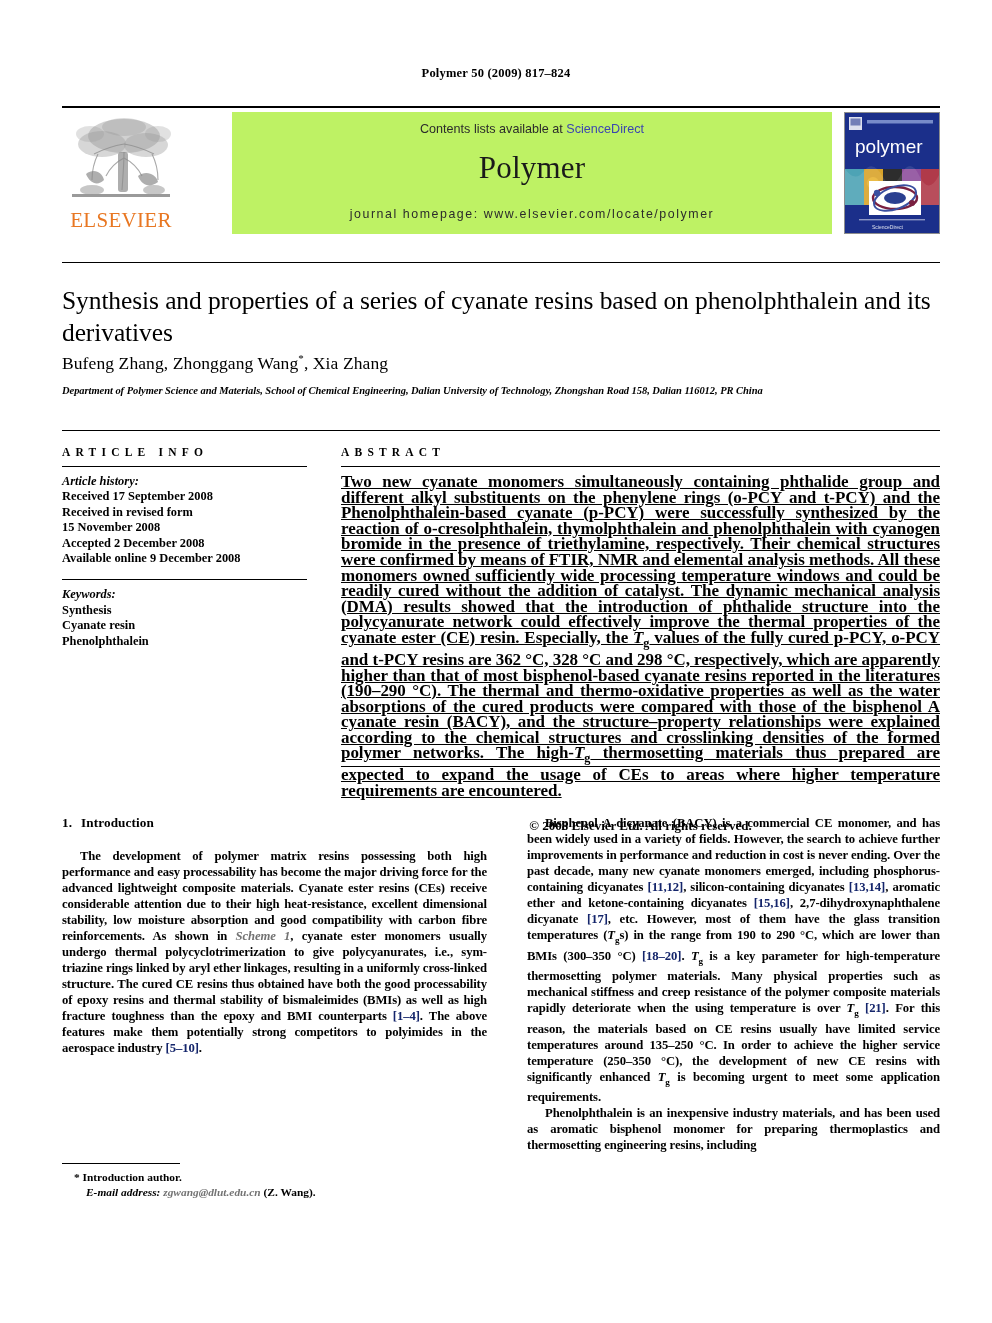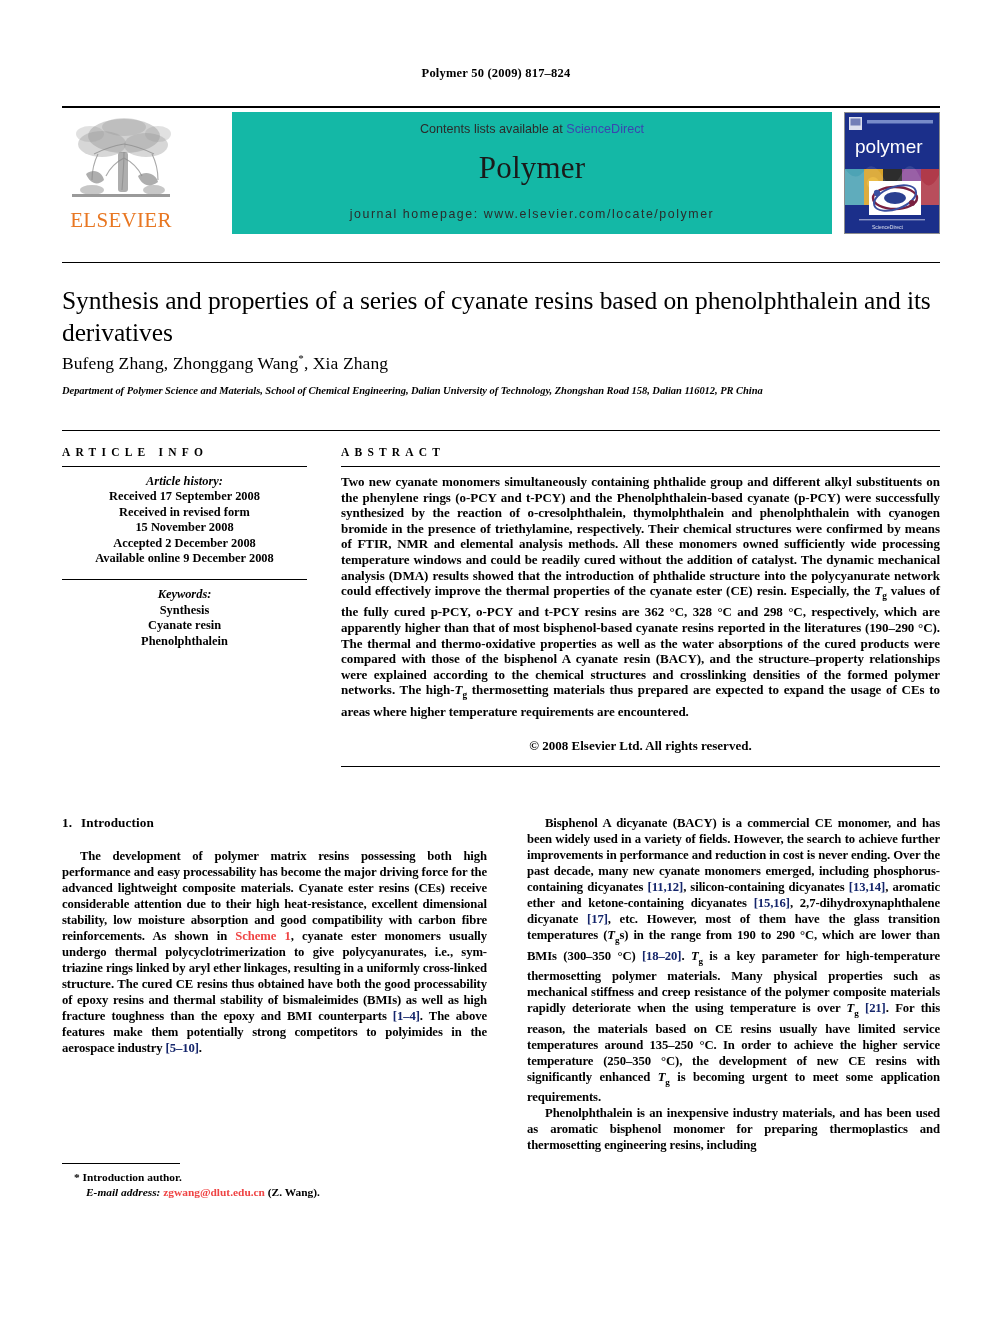--- a/index.html
+++ b/index.html
@@ -66,21 +66,21 @@
     font-family: "Liberation Serif", serif;
     font-size: 21px;
     letter-spacing: 0.3px;
     line-height: 24px;
   }
   .contents-band {
     position: absolute;
     left: 170px; top: 0;
     width: 600px;
     height: 122px;
-    background: #14b8a6;
+    background: #bef264;
   }
   .contents-line {
     position: absolute;
     left: 0; top: 10px;
     width: 600px;
     text-align: center;
     font-family: "Liberation Sans", sans-serif;
     font-size: 12.6px;
     color: #2b2b2b;
   }
@@ -175,35 +175,35 @@
     margin-bottom: 8px;
   }
   .hr-thin {
     border-top: 1.1px solid #000;
     margin: 5px 0 7px 0;
   }
   .hist-block, .kw-block {
     font-size: 12.4px;
     line-height: 15.4px;
     font-weight: bold;
-    text-align: center;
   }
   .hist-block .lead, .kw-block .lead {
     font-style: italic;
   }
   .kw-sep {
     border-top: 1.1px solid #000;
     margin: 13px 0 7px 0;
   }
   .abstract-body {
-    font-size: 13px;
+    font-size: 17px;
     line-height: 15.6px;
     text-align: justify;
     font-weight: bold;
     letter-spacing: -0.05px;
+    text-decoration: underline;
   }
   .copyright {
     margin-top: 19px;
     text-align: center;
     font-size: 13px;
     font-weight: bold;
   }
   .abstract-rule-bottom {
     position: absolute;
     left: 341px; top: 766px;
@@ -225,21 +225,21 @@
   .body-right { left: 527px; width: 413px; }
   .sec-head {
     font-size: 13.2px;
     font-weight: bold;
     margin: 0 0 17px 0;
     letter-spacing: .1px;
   }
   .sec-head .num { margin-right: 9px; }
   p.para { margin: 0; text-indent: 18px; }
   .ref { color: #14256b; }
-  .lnk { color: #ef4444; }
+  .lnk { color: #737373; font-style: italic; }
   sub { font-size: .72em; }
   .ital { font-style: italic; }
 
   
   .foot-rule {
     position: absolute;
     left: 62px; top: 1163px;
     width: 118px;
     border-top: 1.1px solid #000;
   }

